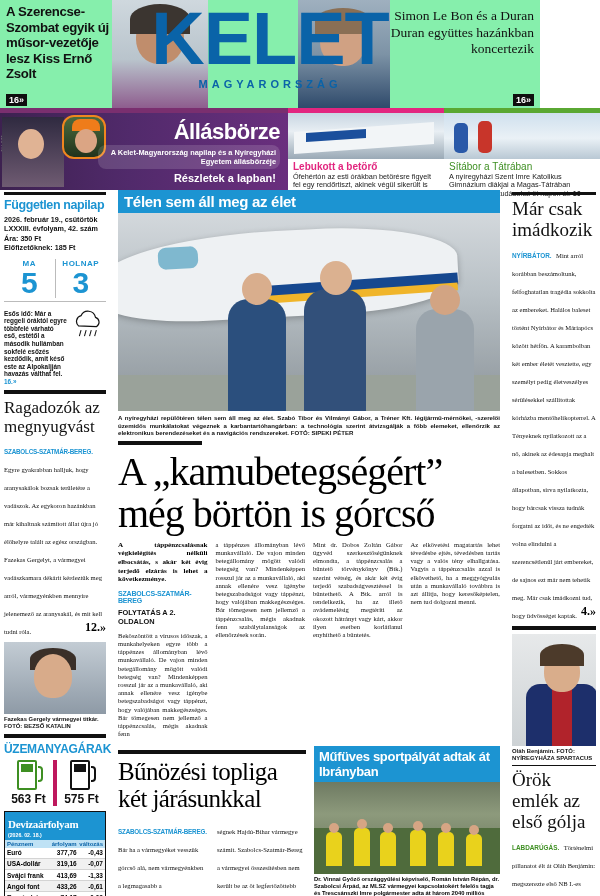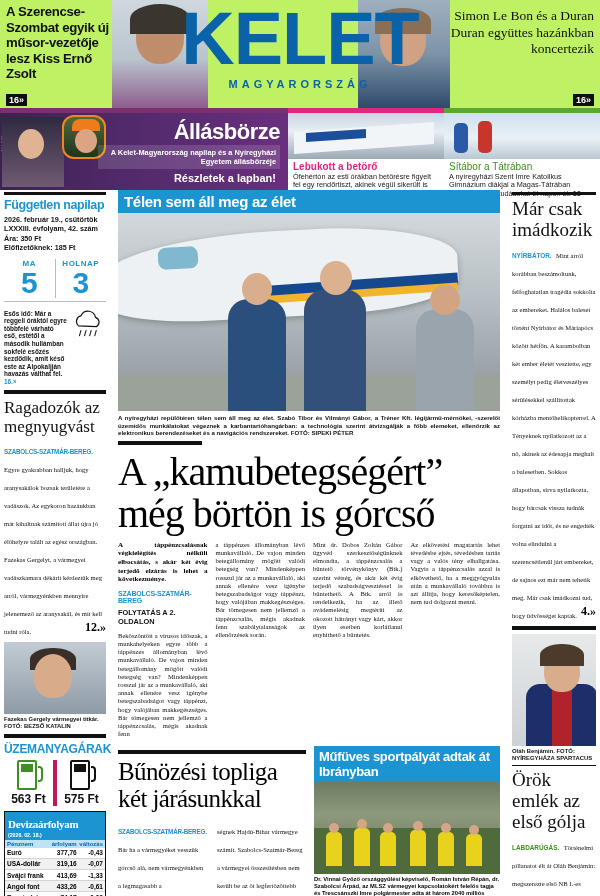--- a/index.html
+++ b/index.html
@@ -5,21 +5,21 @@
   * { box-sizing: border-box; margin: 0; padding: 0; }
   html, body {
     width: 600px; height: 896px;
     background: #ffffff;
     font-family: "Liberation Sans", sans-serif;
     overflow: hidden;
   }
   .page { position: relative; width: 600px; height: 896px; background:#fff; }
 
   
-  .masthead { position: relative; width: 600px; height: 108px; background:#bef264; overflow:hidden; }
+  .masthead { position: relative; width: 540px; height: 108px; background:#86efac; overflow:hidden; }
   .mh-teaser-left {
     position:absolute; left:6px; top:4px; width:118px;
     font-family:"Liberation Sans", sans-serif; font-weight:bold;
     font-size:13.2px; line-height:15.5px; color:#111; letter-spacing:-0.3px;
   }
   .mh-teaser-right {
     position:absolute; right:6px; top:8px; width:150px; text-align:right;
     font-family:"Liberation Serif", serif;
     font-size:13.5px; line-height:16.5px; color:#111;
   }
@@ -75,21 +75,21 @@
   }
   .promo-a .ph1{ position:absolute; left:2px; top:4px; width:62px; height:70px;
     background:linear-gradient(180deg,#2f2a40,#6f5b72); }
   .promo-a .ph1::after{content:"";position:absolute;left:16px;top:12px;width:26px;height:30px;border-radius:50%;background:#e0b394;}
   .promo-a .ph2{ position:absolute; left:62px; top:2px; width:44px; height:44px; border-radius:12px;
     border:2px solid #f0861f; background:linear-gradient(180deg,#4c6b3d,#22331c); overflow:hidden;}
   .promo-a .ph2::after{content:"";position:absolute;left:11px;top:12px;width:22px;height:24px;border-radius:50%;background:#dba584;}
   .promo-a .ph2::before{content:"";position:absolute;left:8px;top:2px;width:28px;height:12px;border-radius:8px 8px 0 0;background:#ef7c1a;}
   .promo-a .ttl { position:absolute; right:8px; top:6px; color:#fff; font-weight:bold; font-size:22px; letter-spacing:-0.5px;}
   .promo-a .sub { position:absolute; right:8px; top:32px; width:182px; text-align:right; color:#fff;
-    font-size:7.4px; line-height:9px; font-weight:bold; background:rgba(255,255,255,.14); padding:3px 4px; }
+    font-size:7.4px; line-height:9px; font-weight:bold; background:rgba(255,255,255,.14); padding:3px 4px;border-radius:8px; }
   .promo-a .cta { position:absolute; right:12px; bottom:6px; color:#fff; font-weight:bold; font-size:11px; }
   .promo-a .side-code{ position:absolute; left:0; top:22px; writing-mode:vertical-rl; font-size:5px; color:#777;}
 
   .promo-b { position:relative; width:156px; height:82px; }
   .promo-b .bar{ height:5px; background:#e2267f; }
   .promo-b .pic{ height:46px; background:linear-gradient(180deg,#c8d6e2 0%,#e8eef3 40%,#9aa9b6 100%); position:relative; overflow:hidden;}
   .promo-b .pic::after{content:"";position:absolute;left:6px;top:14px;width:140px;height:22px;background:#f2f5f7;transform:skewY(-4deg);}
   .promo-b .pic::before{content:"";position:absolute;left:18px;top:18px;width:60px;height:9px;background:#1b4f9c;z-index:2;transform:skewY(-4deg);}
   .promo-b .txt{ padding:2px 5px; }
   .promo-b h4{ color:#e2267f; font-size:10px; font-weight:bold; line-height:11px;}

